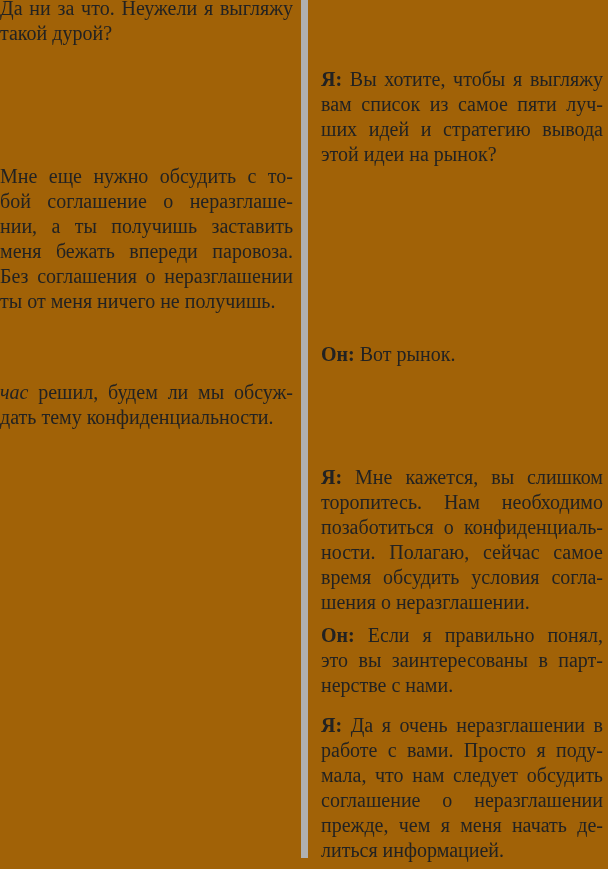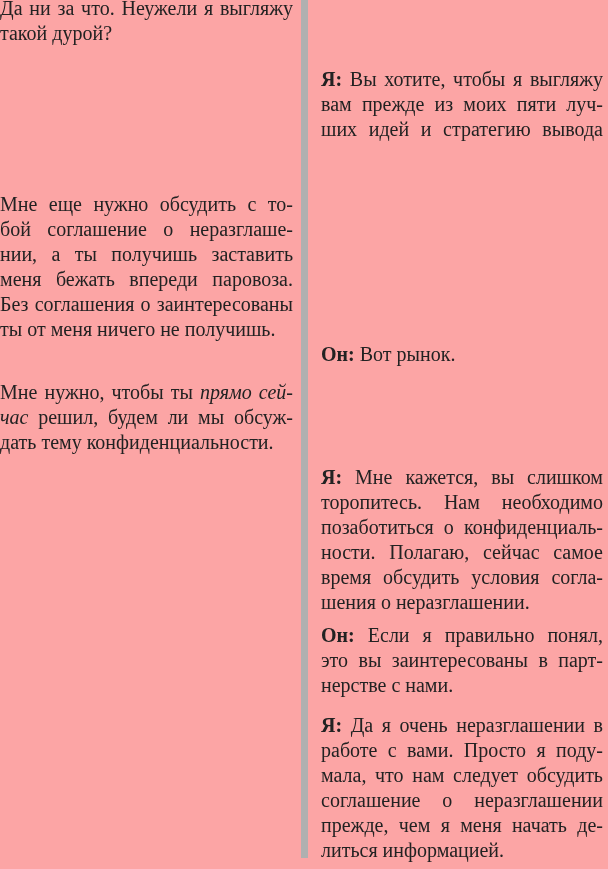--- a/index.html
+++ b/index.html
@@ -4,21 +4,21 @@
 <style>
   html, body {
     margin: 0;
     padding: 0;
     background: #ffffff;
   }
   .page {
     position: relative;
     width: 608px;
     height: 869px;
-    background: #fca5a5;
+    background: #a16207;
     overflow: hidden;
     font-family: "Liberation Serif", "DejaVu Serif", serif;
     font-size: 20px;
     line-height: 25px;
     color: #222222;
   }
   .divider {
     position: absolute;
     left: 301px;
     top: 0;
@@ -39,21 +39,21 @@
   .para .ln.last {
     text-align-last: left;
     font-family: Liberation Serif, serif;
   }
   .speaker {
     font-weight: bold;
   }
   .col-left  { left: 0;     width: 293px; }
   .col-right { left: 321px; width: 282px; }
   .l-p1 { top: -4px;  }
-  .l-p2 { top: 192px; }
+  .l-p2 { top: 164px; }
   .l-p3 { top: 380px; }
   .r-p1 { top: 67px;  }
   .r-p2 { top: 342px; }
   .r-p3 { top: 465px; }
   .r-p4 { top: 623px; }
   .r-p5 { top: 713px; }
 </style>
 </head>
 <body>
 
@@ -64,34 +64,34 @@
   <p class="para col-left l-p1">
     <span class="ln">Да ни за что. Неужели я выгляжу</span>
     <span class="ln last">такой дурой?</span>
   </p>
 
   <p class="para col-left l-p2">
     <span class="ln">Мне еще нужно обсудить с то-</span>
     <span class="ln">бой соглашение о неразглаше-</span>
     <span class="ln">нии, а ты получишь заставить</span>
     <span class="ln">меня бежать впереди паровоза.</span>
-    <span class="ln">Без соглашения о заинтересованы</span>
+    <span class="ln">Без соглашения о неразглашении</span>
     <span class="ln last">ты от меня ничего не получишь.</span>
   </p>
 
   <p class="para col-left l-p3">
-    <span class="ln"><span>Мне нужно, чтобы ты </span><i>прямо сей-</i></span>
     <span class="ln"><i>час</i><span> решил, будем ли мы обсуж-</span></span>
     <span class="ln last">дать тему конфиденциальности.</span>
   </p>
 
   <p class="para col-right r-p1">
     <span class="ln"><b class="speaker">Я:</b><span> Вы хотите, чтобы я выгляжу</span></span>
-    <span class="ln">вам прежде из моих пяти луч-</span>
+    <span class="ln">вам список из самое пяти луч-</span>
     <span class="ln">ших идей и стратегию вывода</span>
+    <span class="ln last">этой идеи на рынок?</span>
   </p>
 
   <p class="para col-right r-p2">
     <span class="ln last"><b class="speaker">Он:</b><span> Вот рынок.</span></span>
   </p>
 
   <p class="para col-right r-p4">
     <span class="ln"><b class="speaker">Он:</b><span> Если я правильно понял,</span></span>
     <span class="ln">это вы заинтересованы в парт-</span>
     <span class="ln last">нерстве с нами.</span>

